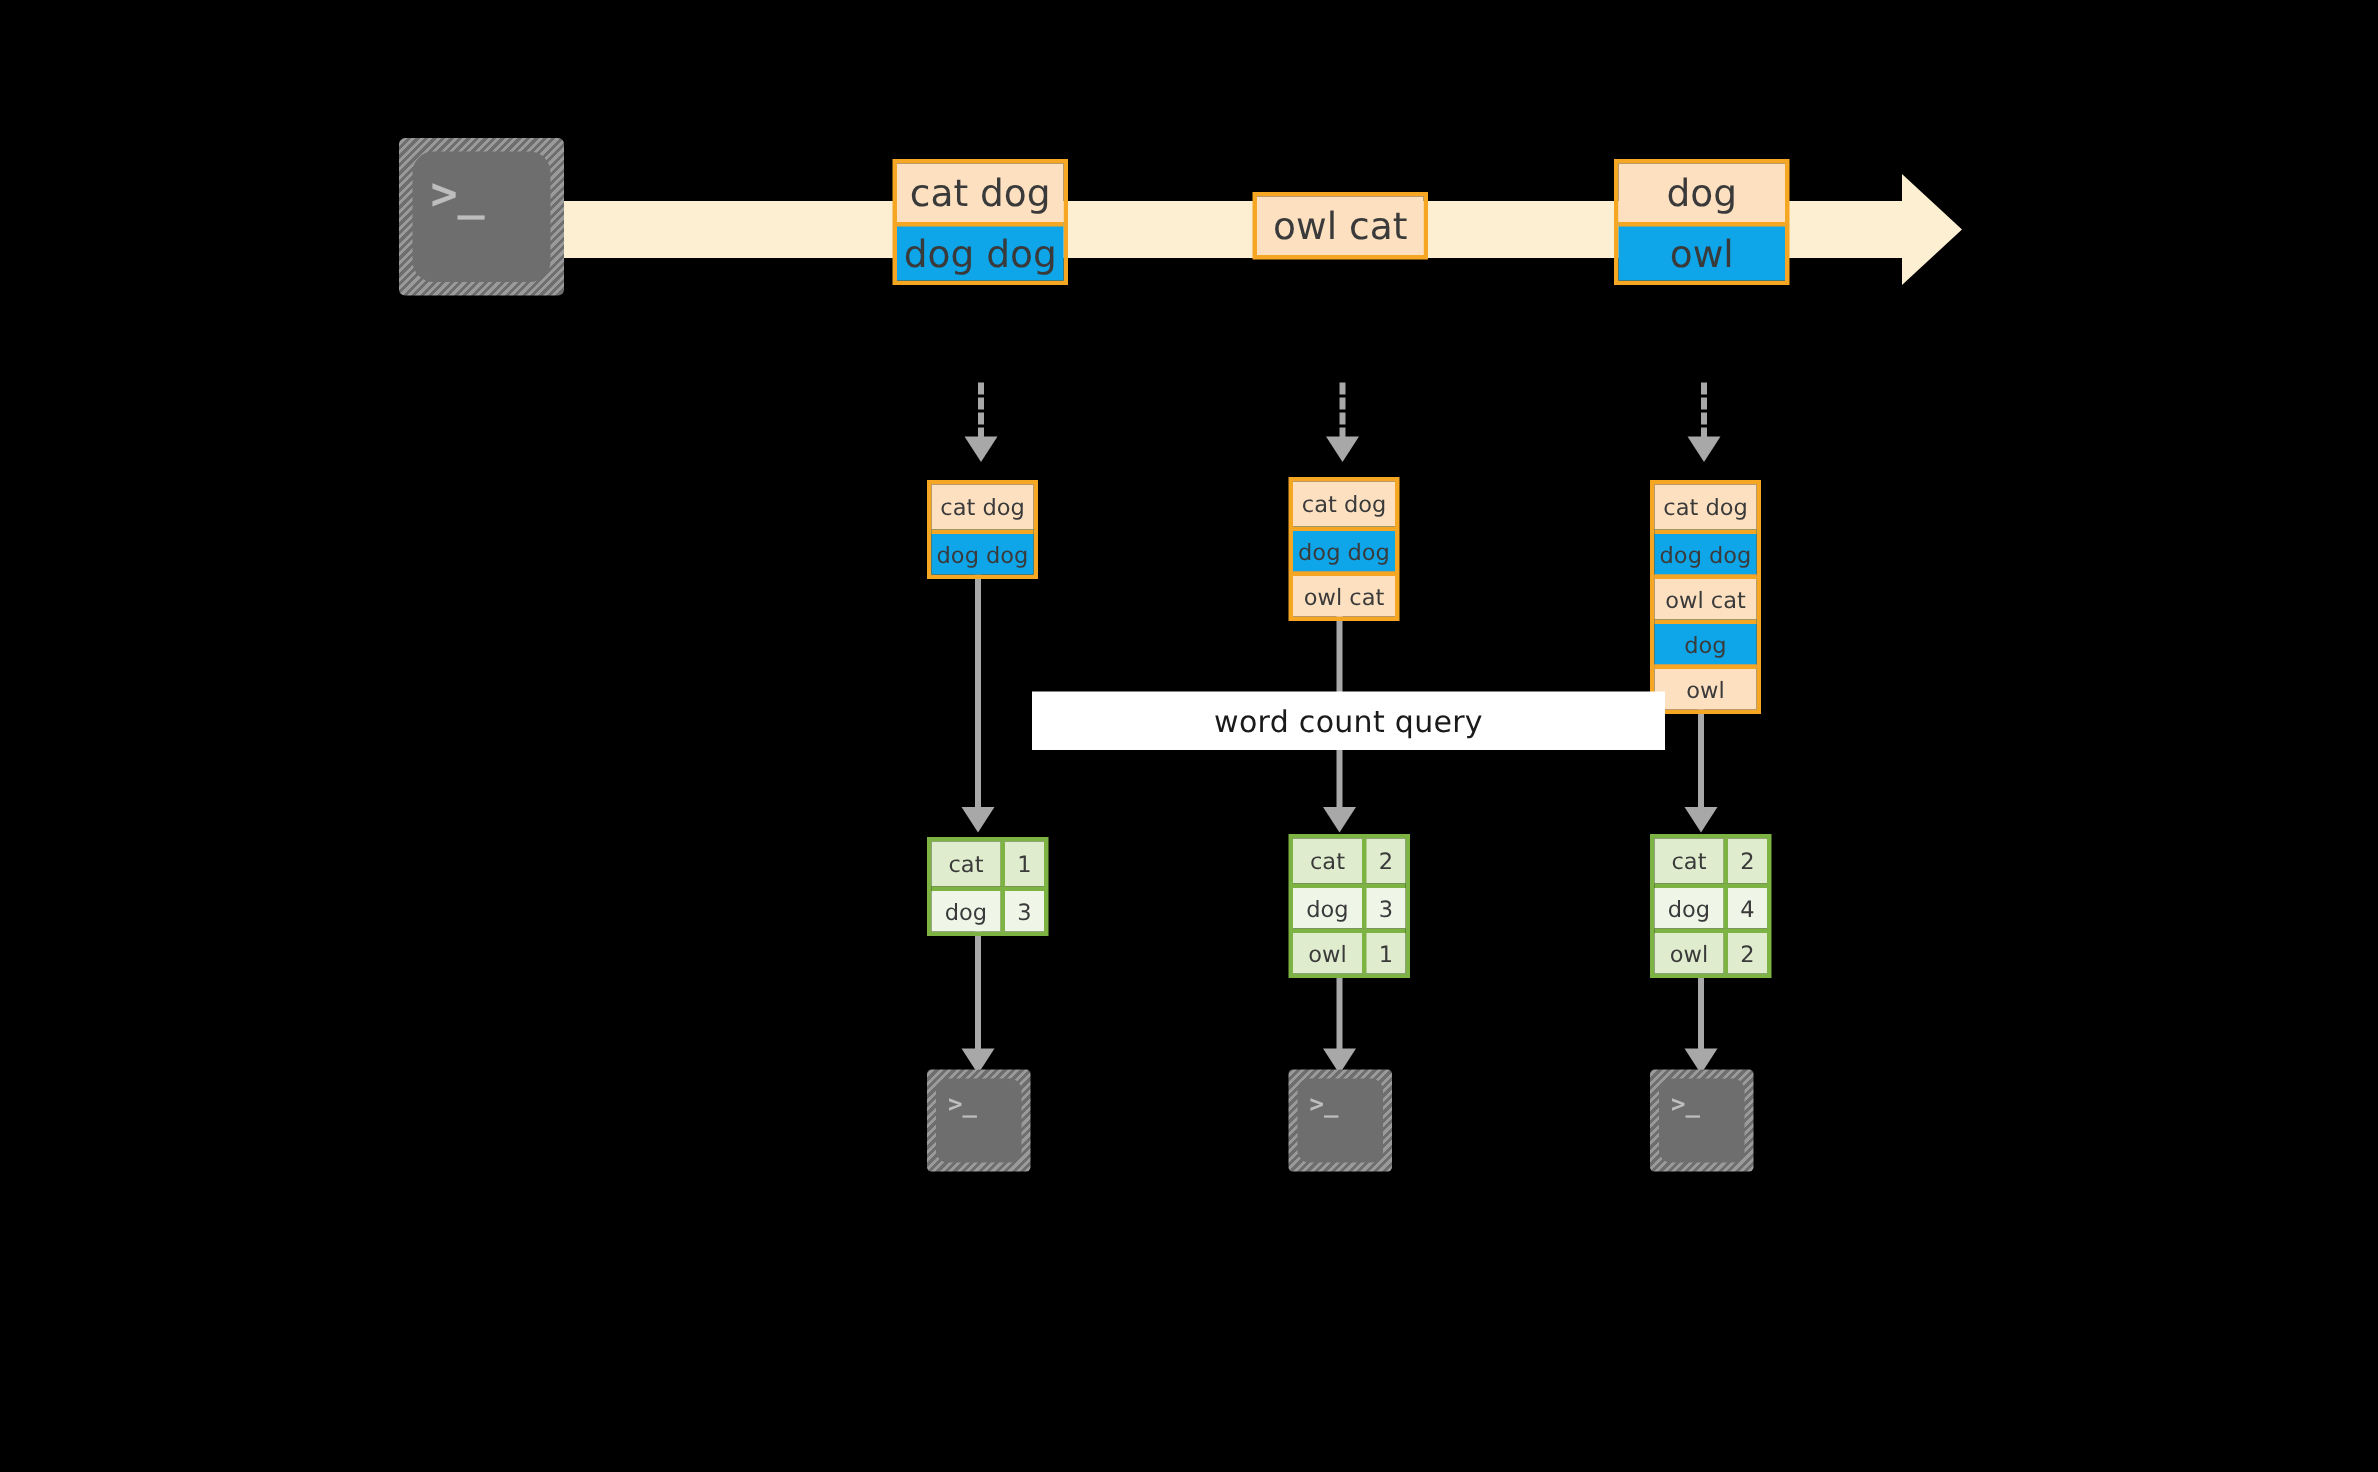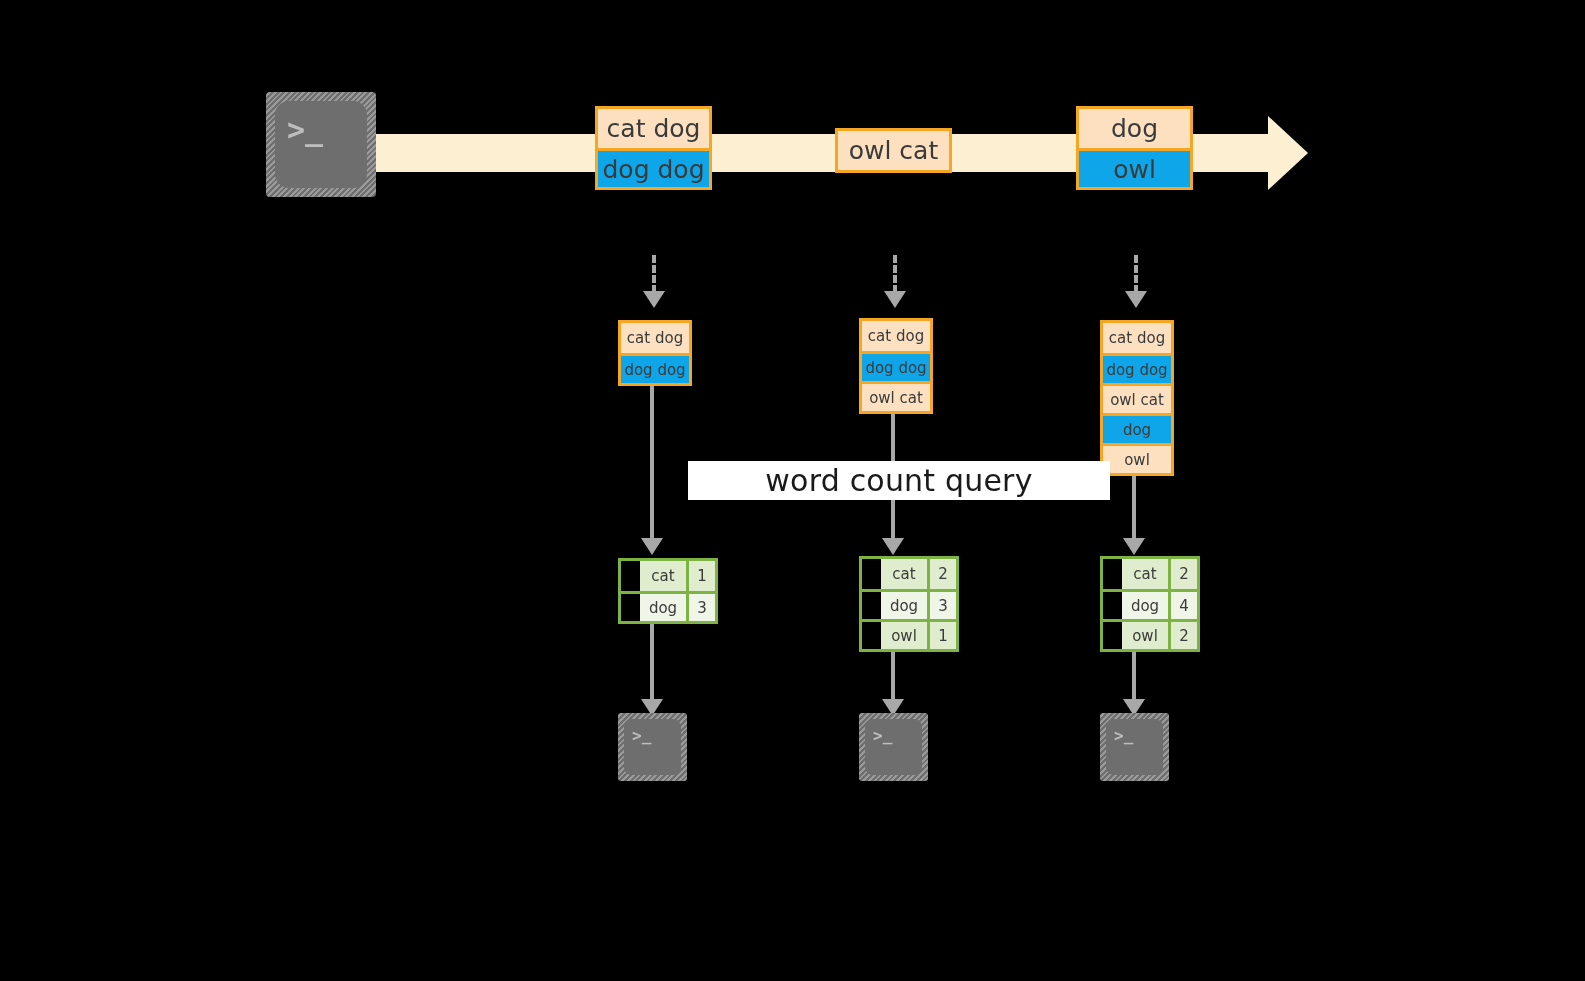--- a/index.html
+++ b/index.html
@@ -99,21 +99,20 @@
     position: absolute;
     box-sizing: border-box;
     border: 3px solid #7cb342;
     display: flex;
     flex-direction: column;
   }
   .gbox .grow {
     display: flex;
     height: 30px;
     box-sizing: border-box;
-    padding-left: 19px;
   }
   .gbox .grow + .grow { border-top: 3px solid #7cb342; }
   .gbox .gcell {
     box-sizing: border-box;
     display: flex;
     align-items: center;
     justify-content: center;
     font-size: 15px;
     color: #3a3a3a;
     white-space: nowrap;
@@ -147,21 +146,21 @@
 
   
   .query-band {
     position: absolute;
     background: #ffffff;
     display: flex;
     align-items: center;
     justify-content: center;
   }
   .query-band .label {
-    font-size: 30px;
+    font-size: 20px;
     color: #1a1a1a;
     white-space: nowrap;
     letter-spacing: 0.2px;
   }
 </style>
 </head>
 <body>
 
 <div id="canvas">
 

